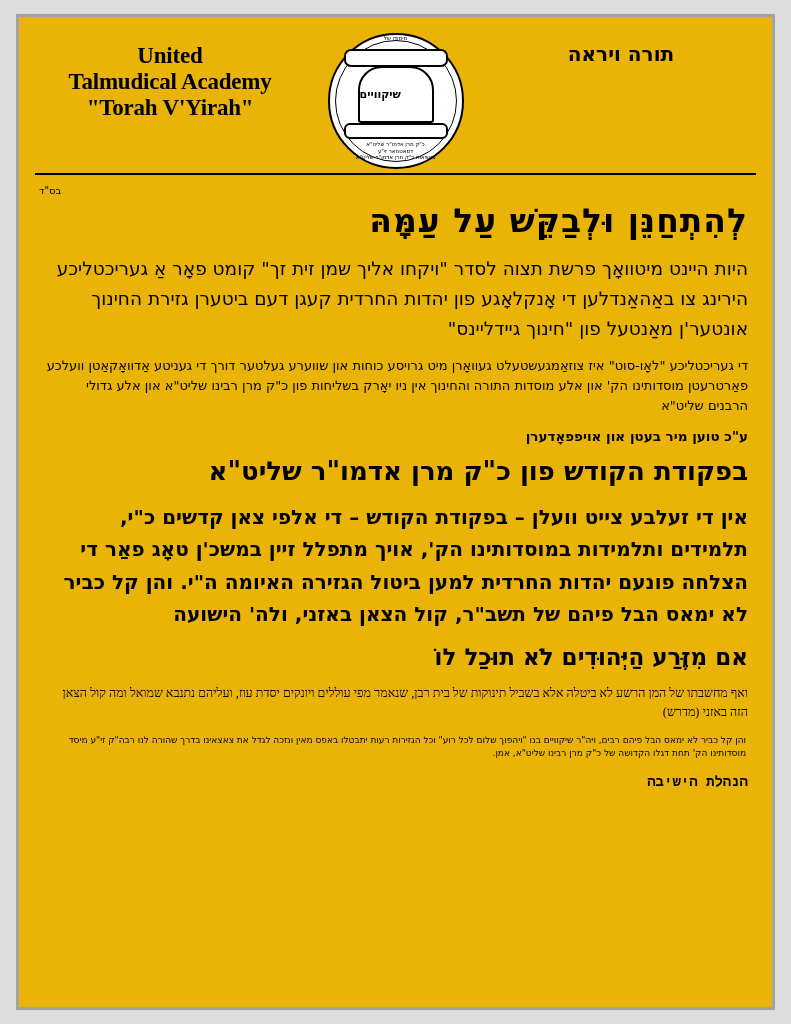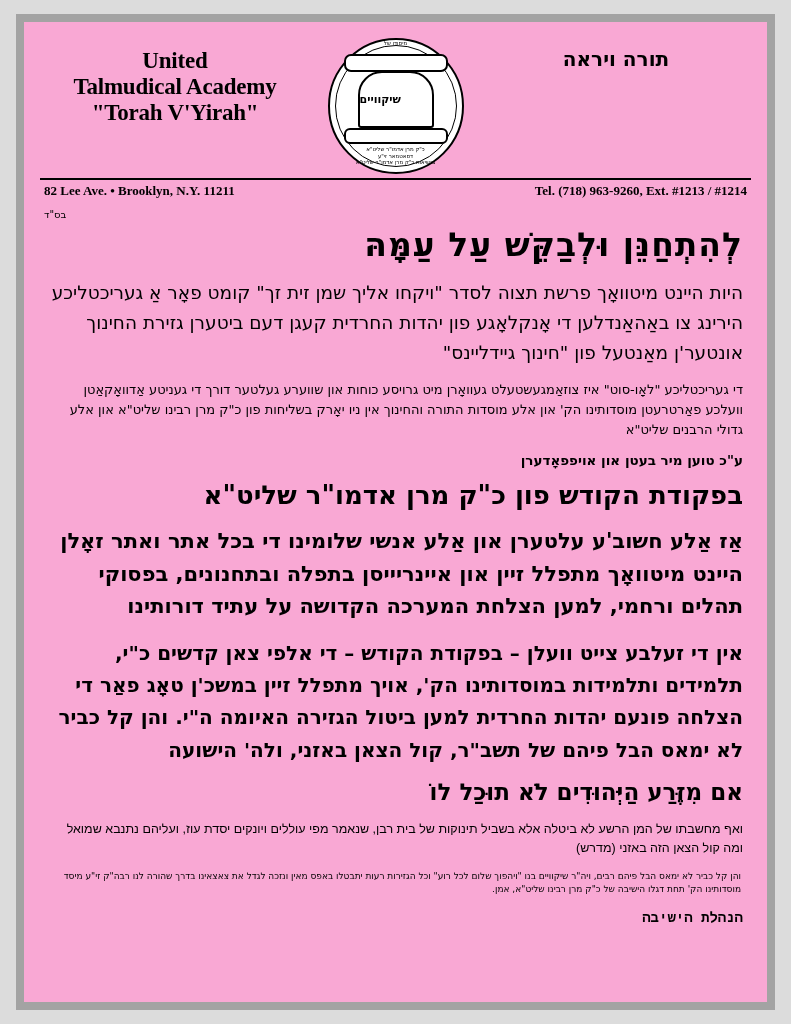--- a/index.html
+++ b/index.html
@@ -18,22 +18,22 @@
     width: 791px;
     height: 1024px;
     background: #dcdcdc;
     box-sizing: border-box;
     padding: 14px 16px;
   }
   .sheet {
     position: relative;
     width: 100%;
     height: 100%;
-    background: #f9a8d4;
-    border: 8px solid #a3a3a3;
+    background: #eab308;
+    border: 3px solid #a3a3a3;
     box-sizing: border-box;
     padding: 10px 14px 8px 14px;
     overflow: hidden;
   }
 
   
   .letterhead {
     display: flex;
     align-items: flex-start;
     justify-content: space-between;
@@ -240,21 +240,21 @@
     margin: 0 0 12px 0;
   }
   .slogan {
     font-family: "DejaVu Sans", sans-serif;
     font-weight: bold;
     font-size: 23px;
     line-height: 1.3;
     margin: 6px 0 12px 0;
   }
   .midrash {
-    font-family: Liberation Sans, sans-serif;
+    font-family: Liberation Serif, serif;
     font-size: 12.5px;
     line-height: 1.5;
     margin: 0 0 12px 0;
   }
   .finenote {
     font-family: "DejaVu Sans", sans-serif;
     font-size: 9px;
     line-height: 1.45;
     margin: 0 0 14px 0;
     padding: 0 2px;
@@ -301,45 +301,40 @@
       </div>
 
       <div class="lh-right">
         <div class="ln">תורה ויראה</div>
       </div>
 
     </div>
 
     <hr class="lh-rule">
 
-    <div class="lh-contact">
-      <div>82 Lee Ave.  •  Brooklyn, N.Y. 11211</div>
-      <div class="right">Tel. (718) 963-9260, Ext. #1213 / #1214</div>
-    </div>
 
     <div class="bsd">בס"ד</div>
 
     <div class="body">
       <div class="title">לְהִתְחַנֵּן וּלְבַקֵּשׁ עַל עַמָּהּ</div>
 
       <div class="para-b">היות היינט מיטוואָך פרשת תצוה לסדר "ויקחו אליך שמן זית זך" קומט פאָר אַ געריכטליכע הירינג צו באַהאַנדלען די אָנקלאָגע פון יהדות החרדית קעגן דעם ביטערן גזירת החינוך אונטער'ן מאַנטעל פון "חינוך גיידליינס"</div>
 
       <div class="para-s">די געריכטליכע "לאָו-סוט" איז צוזאַמגעשטעלט געוואָרן מיט גרויסע כוחות און שווערע געלטער דורך די געניטע אַדוואָקאַטן וועלכע פאַרטרעטן מוסדותינו הק' און אלע מוסדות התורה והחינוך אין ניו יאָרק בשליחות פון כ"ק מרן רבינו שליט"א און אלע גדולי הרבנים שליט"א</div>
 
       <div class="para-s-b">ע"כ טוען מיר בעטן און אויפפאָדערן</div>
 
       <div class="head2">בפקודת הקודש פון כ"ק מרן אדמו"ר שליט"א</div>
 
-      <div class="para-xl">אַז אַלע חשוב'ע עלטערן און אַלע אנשי שלומינו די בכל אתר ואתר זאָלן היינט מיטוואָך מתפלל זיין און איינריייסן בתפלה ובתחנונים, בפסוקי תהלים ורחמי, למען הצלחת המערכה הקדושה על עתיד דורותינו</div>
 
       <div class="para-m">אין די זעלבע צייט וועלן – בפקודת הקודש – די אלפי צאן קדשים כ"י, תלמידים ותלמידות במוסדותינו הק', אויך מתפלל זיין במשכ'ן טאָג פאַר די הצלחה פונעם יהדות החרדית למען ביטול הגזירה האיומה ה"י. והן קל כביר לא ימאס הבל פיהם של תשב"ר, קול הצאן באזני, ולה' הישועה</div>
 
       <div class="slogan">אם מִזֶּרַע הַיְּהוּדִים לֹא תוּכַל לוֹ</div>
 
       <div class="midrash">ואף מחשבתו של המן הרשע לא ביטלה אלא בשביל תינוקות של בית רבן, שנאמר מפי עוללים ויונקים יסדת עוז, ועליהם נתנבא שמואל ומה קול הצאן הזה באזני (מדרש)</div>
 
-      <div class="finenote">והן קל כביר לא ימאס הבל פיהם רבים, ויה"ר שיקוויים בנו "ויהפוך שלום לכל רוע" וכל הגזירות רעות יתבטלו באפס מאין ונזכה לגדל את צאצאינו בדרך שהורה לנו רבה"ק זי"ע מיסד מוסדותינו הק' תחת דגלו הישיבה של כ"ק מרן רבינו שליט"א, אמן.</div>
+      <div class="finenote">והן קל כביר לא ימאס הבל פיהם רבים, ויה"ר שיקוויים בנו "ויהפוך שלום לכל רוע" וכל הגזירות רעות יתבטלו באפס מאין ונזכה לגדל את צאצאינו בדרך שהורה לנו רבה"ק זי"ע מיסד מוסדותינו הק' תחת דגלו הקדושה של כ"ק מרן רבינו שליט"א, אמן.</div>
 
       <div class="signature">הנהלת הישיבה</div>
     </div>
 
   </div>
 </div>
 
 </body></html>

